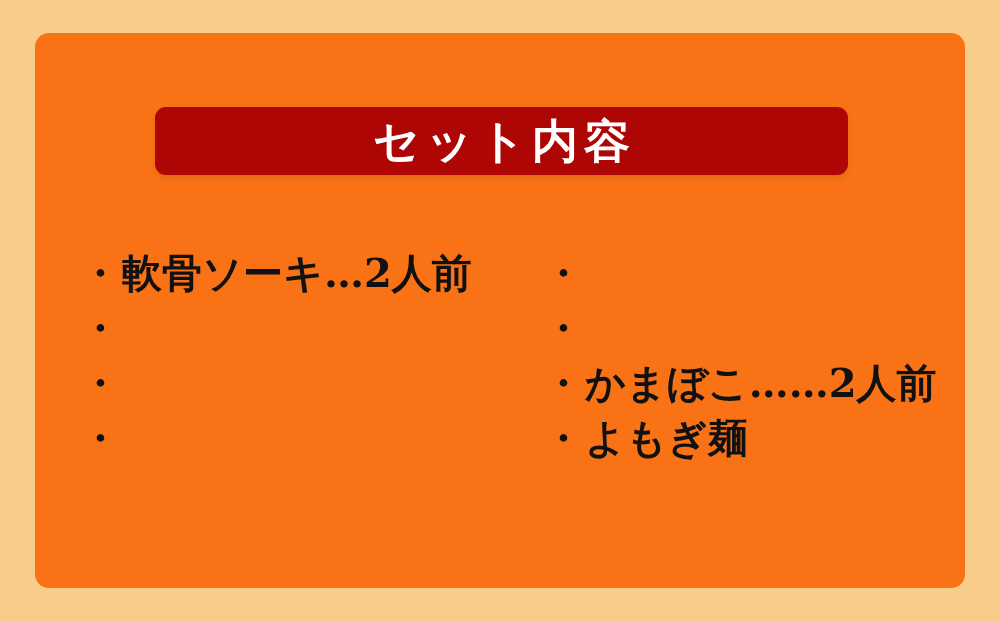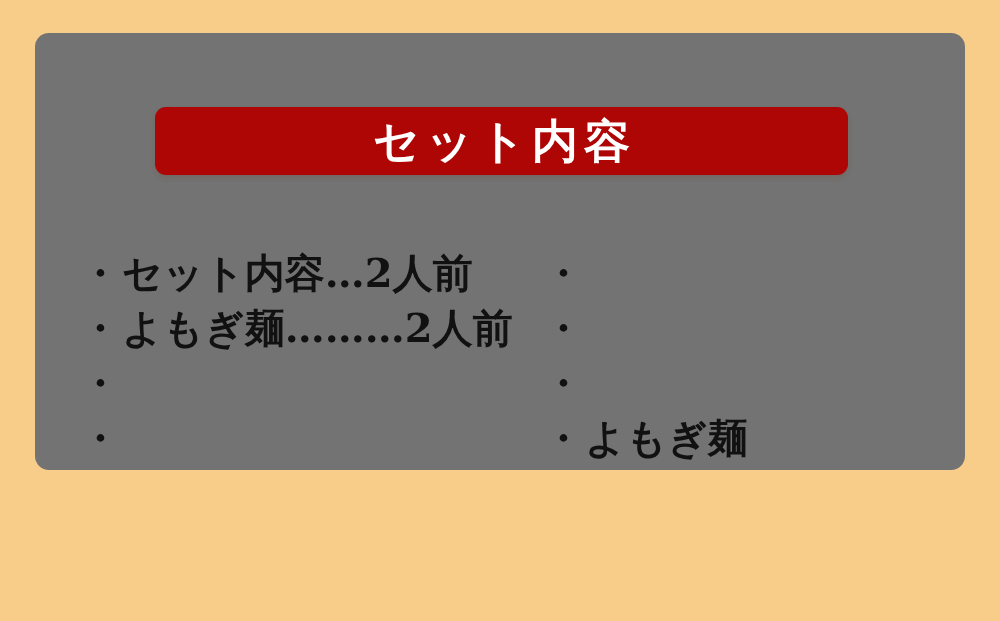--- a/index.html
+++ b/index.html
@@ -18,22 +18,22 @@
     width: 1000px;
     height: 621px;
     background: #f8cd89;
     box-sizing: border-box;
   }
   .card {
     position: absolute;
     left: 35px;
     top: 33px;
     width: 930px;
-    height: 437px;
-    background: #737373;
+    height: 555px;
+    background: #f97316;
     border-radius: 14px;
     box-sizing: border-box;
   }
   .banner {
     position: absolute;
     left: 120px;
     top: 74px;
     width: 693px;
     height: 68px;
     background: #ae0505;
@@ -102,43 +102,43 @@
 
     <div class="banner">
       <div class="banner-title">セット内容</div>
     </div>
 
     <div class="lists">
 
       <div class="column column-left">
         <div class="item">
           <span class="item-bullet">・</span>
-          <span class="item-text">セット内容…2人前</span>
+          <span class="item-text">軟骨ソーキ…2人前</span>
         </div>
         <div class="item">
           <span class="item-bullet">・</span>
-          <span class="item-text">よもぎ麺………2人前</span>
         </div>
         <div class="item">
           <span class="item-bullet">・</span>
         </div>
         <div class="item">
           <span class="item-bullet">・</span>
         </div>
       </div>
 
       <div class="column column-right">
         <div class="item">
           <span class="item-bullet">・</span>
         </div>
         <div class="item">
           <span class="item-bullet">・</span>
         </div>
         <div class="item">
           <span class="item-bullet">・</span>
+          <span class="item-text">かまぼこ……2人前</span>
         </div>
         <div class="item">
           <span class="item-bullet">・</span>
           <span class="item-text">よもぎ麺</span>
         </div>
       </div>
 
     </div>
 
   </div>

